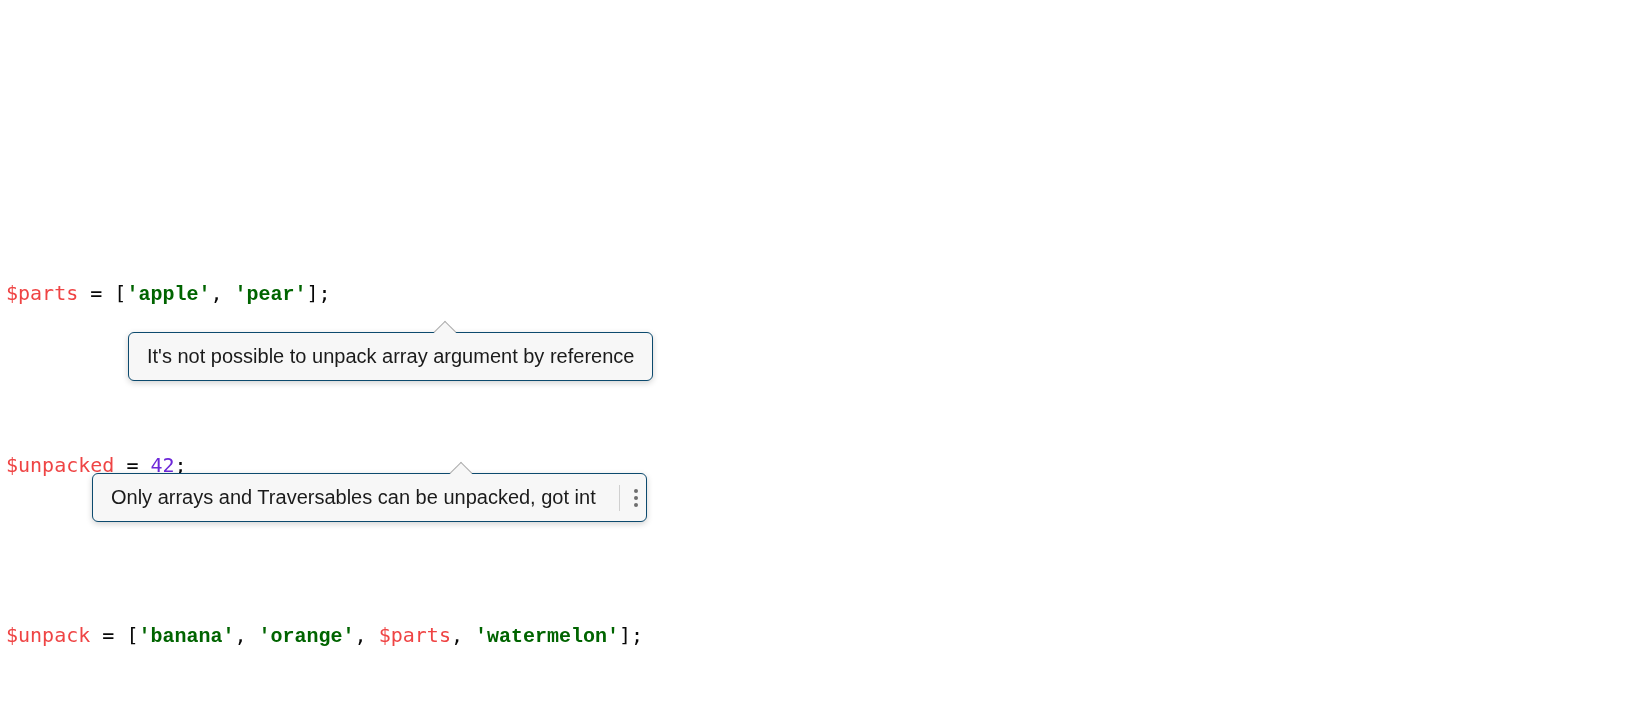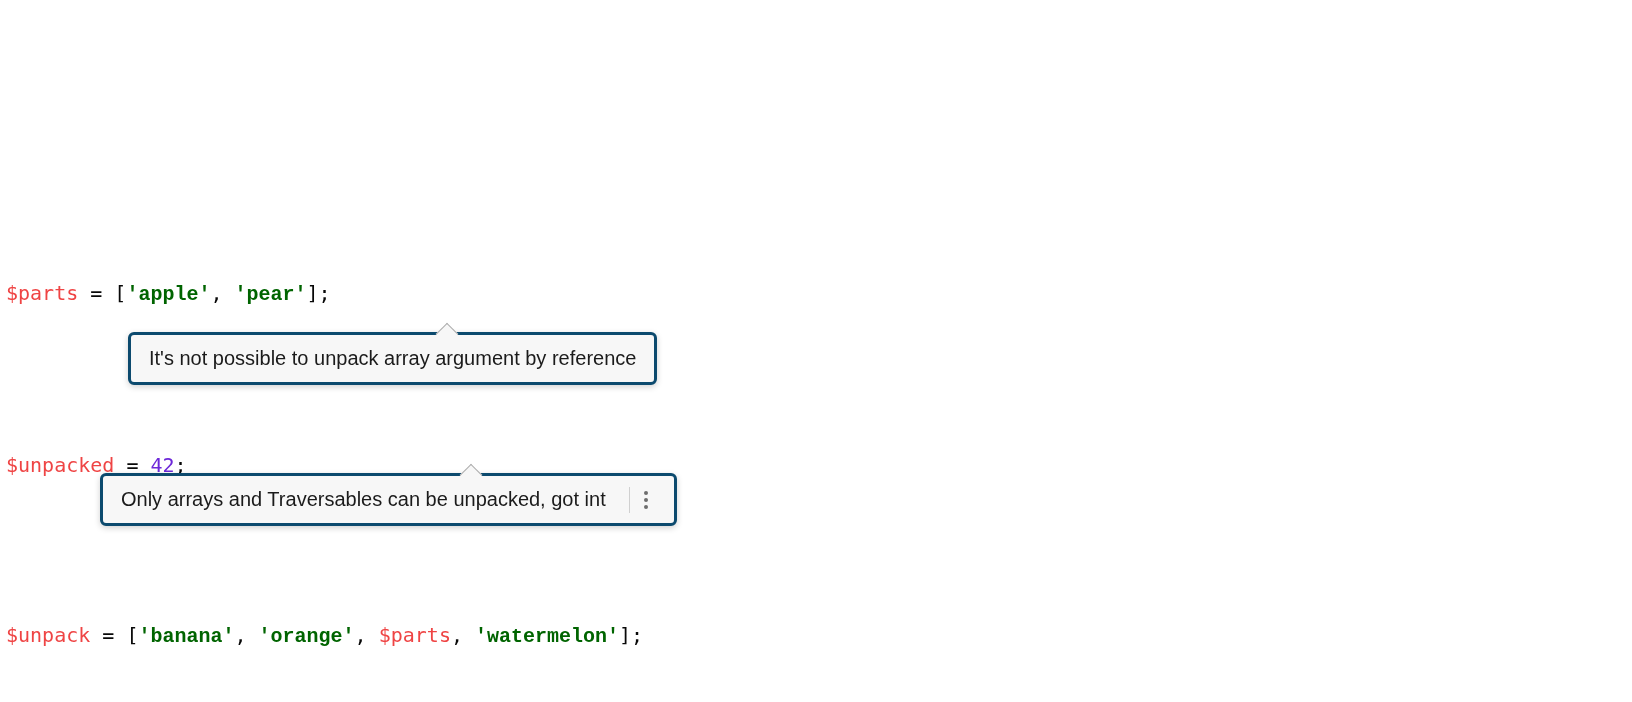--- a/index.html
+++ b/index.html
@@ -23,21 +23,21 @@
   .line { display: block; }
   .var { color: #ef4444; }
   .str { color: #006400; font-weight: bold; font-family: Liberation Mono, monospace; }
   .num { color: #6d28d9; }
   .punc { color: #080808; }
 
   
   .tooltip {
     position: absolute;
     background: #f7f7f7;
-    border: 3px solid #0c4a6e;
+    border: 1px solid #0c4a6e;
     border-radius: 6px;
     box-shadow: 0 2px 6px rgba(0,0,0,0.18);
     font-family: -apple-system, "Segoe UI", Arial, sans-serif;
     font-size: 20px;
     color: #1b1b1b;
     padding: 10px 18px;
     line-height: 1.35;
     display: flex;
     align-items: center;
     gap: 18px;
@@ -63,21 +63,21 @@
   .more-dots i {
     width: 4px; height: 4px;
     background: #6e6e6e;
     border-radius: 50%;
     display: block;
   }
 
   #tooltip1 { left: 128px; top: 332px; }
   #tooltip1 .arrow { left: 308px; }
 
-  #tooltip2 { left: 100px;  top: 473px; padding-right: 26px; gap: 23px; }
+  #tooltip2 { left: 92px;  top: 473px; padding-right: 8px; gap: 23px; }
   #tooltip2 .arrow { left: 360px; }
 </style>
 </head>
 <body>
 
 <div class="editor">
 
   
   <span class="line"><span class="var">$parts</span><span class="punc"> = [</span><span class="str">'apple'</span><span class="punc">, </span><span class="str">'pear'</span><span class="punc">];</span></span>
 

